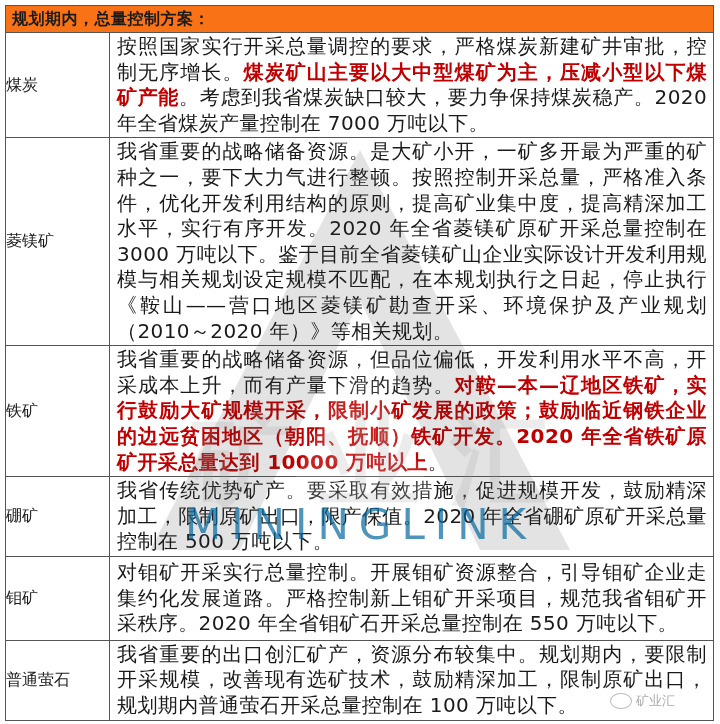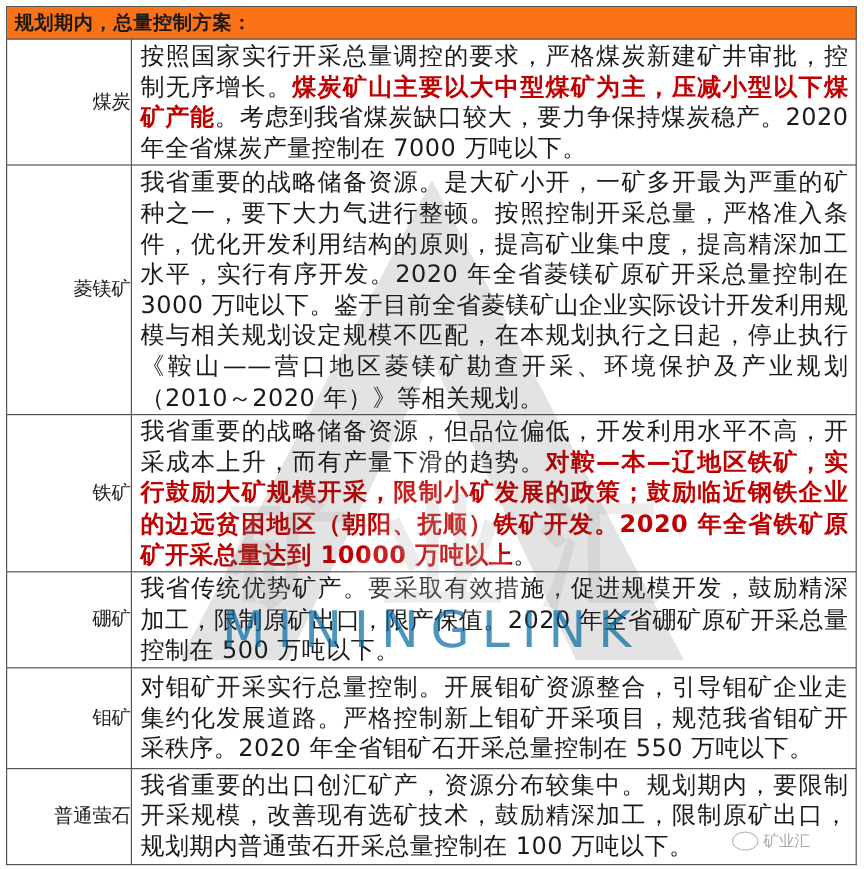--- a/index.html
+++ b/index.html
@@ -3,21 +3,21 @@
 <meta charset="utf-8">
 <style>
   html, body { margin: 0; padding: 0; background: #ffffff; }
   body { width: 720px; height: 724px; position: relative; overflow: hidden;
          font-family: "DejaVu Sans", "Liberation Sans", sans-serif; color: #1a1a1a; }
   .table-wrap { position: absolute; left: 5px; top: 5px; width: 709px; }
   table { border-collapse: collapse; width: 709px; table-layout: fixed; }
   td, th { border: 1px solid #555; padding: 0; vertical-align: middle; }
   th.header { background: #f97316; text-align: left; font-weight: bold;
               font-size: 16px; height: 26px; padding: 0 6px; letter-spacing: 0.5px; }
-  td.label { width: 104px; text-align: right; font-size: 16px; }
+  td.label { width: 104px; text-align: left; font-size: 16px; }
   td.body { font-size: 20px; line-height: 25.6px; padding: 1px 6px 1px 7px;
             text-align: justify; letter-spacing: 0.4px; }
   .hl { color: #c00000; font-weight: bold; }
   .watermark { position: absolute; pointer-events: none; }
   .wm-tri { left: 150px; top: 150px; width: 420px; height: 400px; opacity: 0.13; }
   .wm-text { left: 185px; top: 500px; font-size: 42px; color: #0369a1;
              letter-spacing: 10px; opacity: 0.7; font-family: "DejaVu Sans", sans-serif; }
   .wm-cn { left: 190px; top: 395px; font-size: 100px; color: #999; opacity: 0.18;
            font-weight: bold; letter-spacing: 30px; }
   .wechat { position: absolute; left: 610px; top: 692px; font-size: 13px; color: #aaa;

